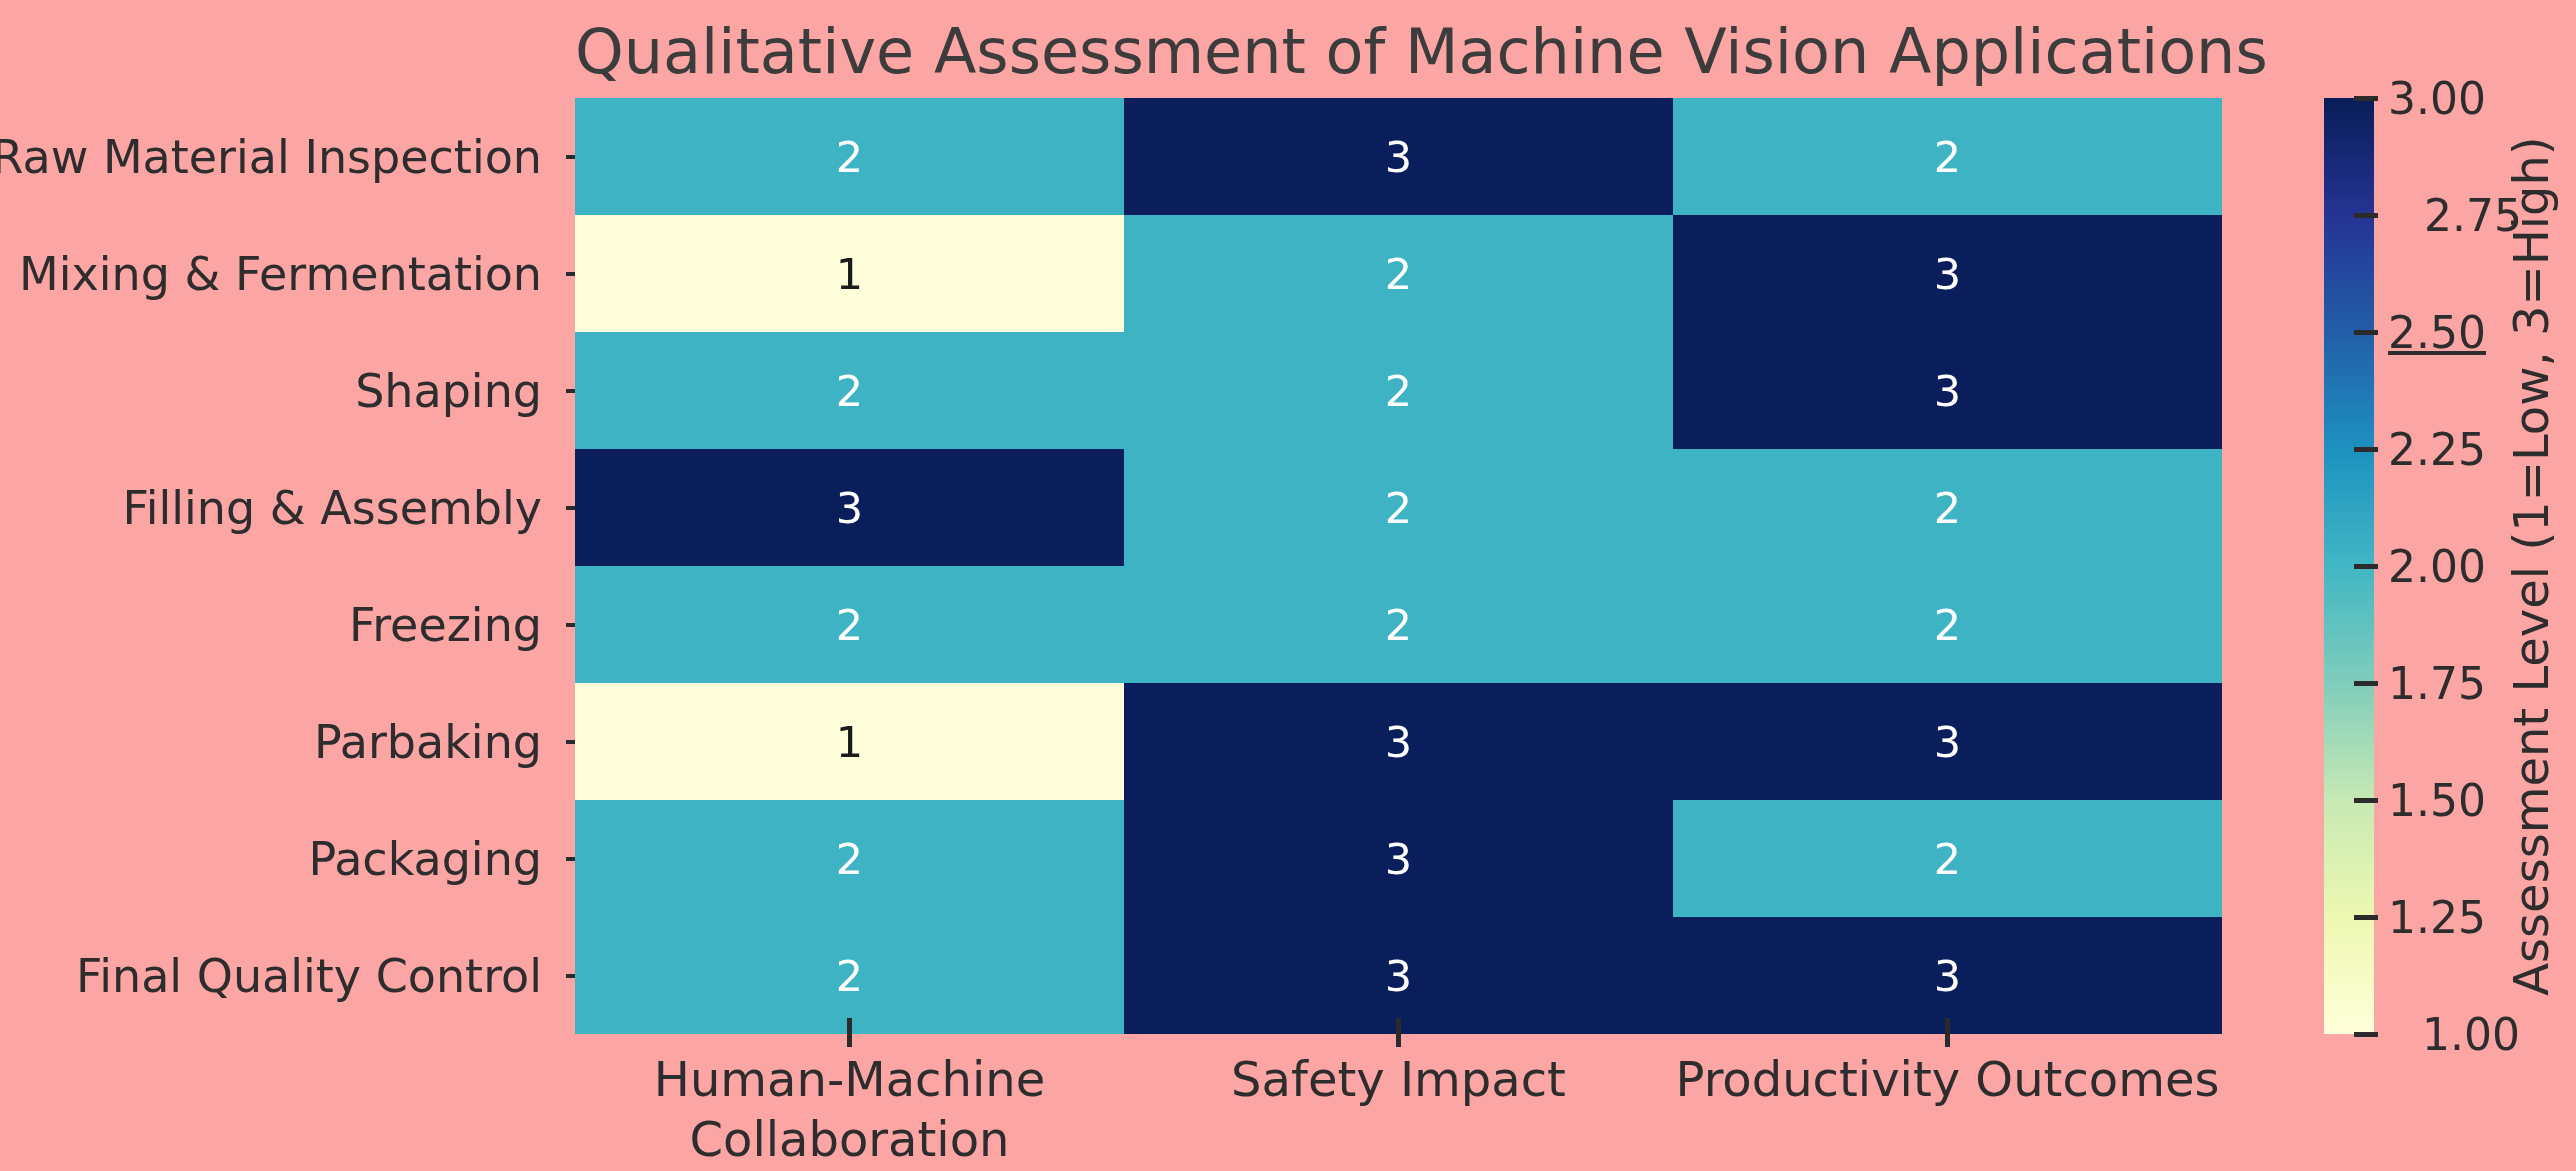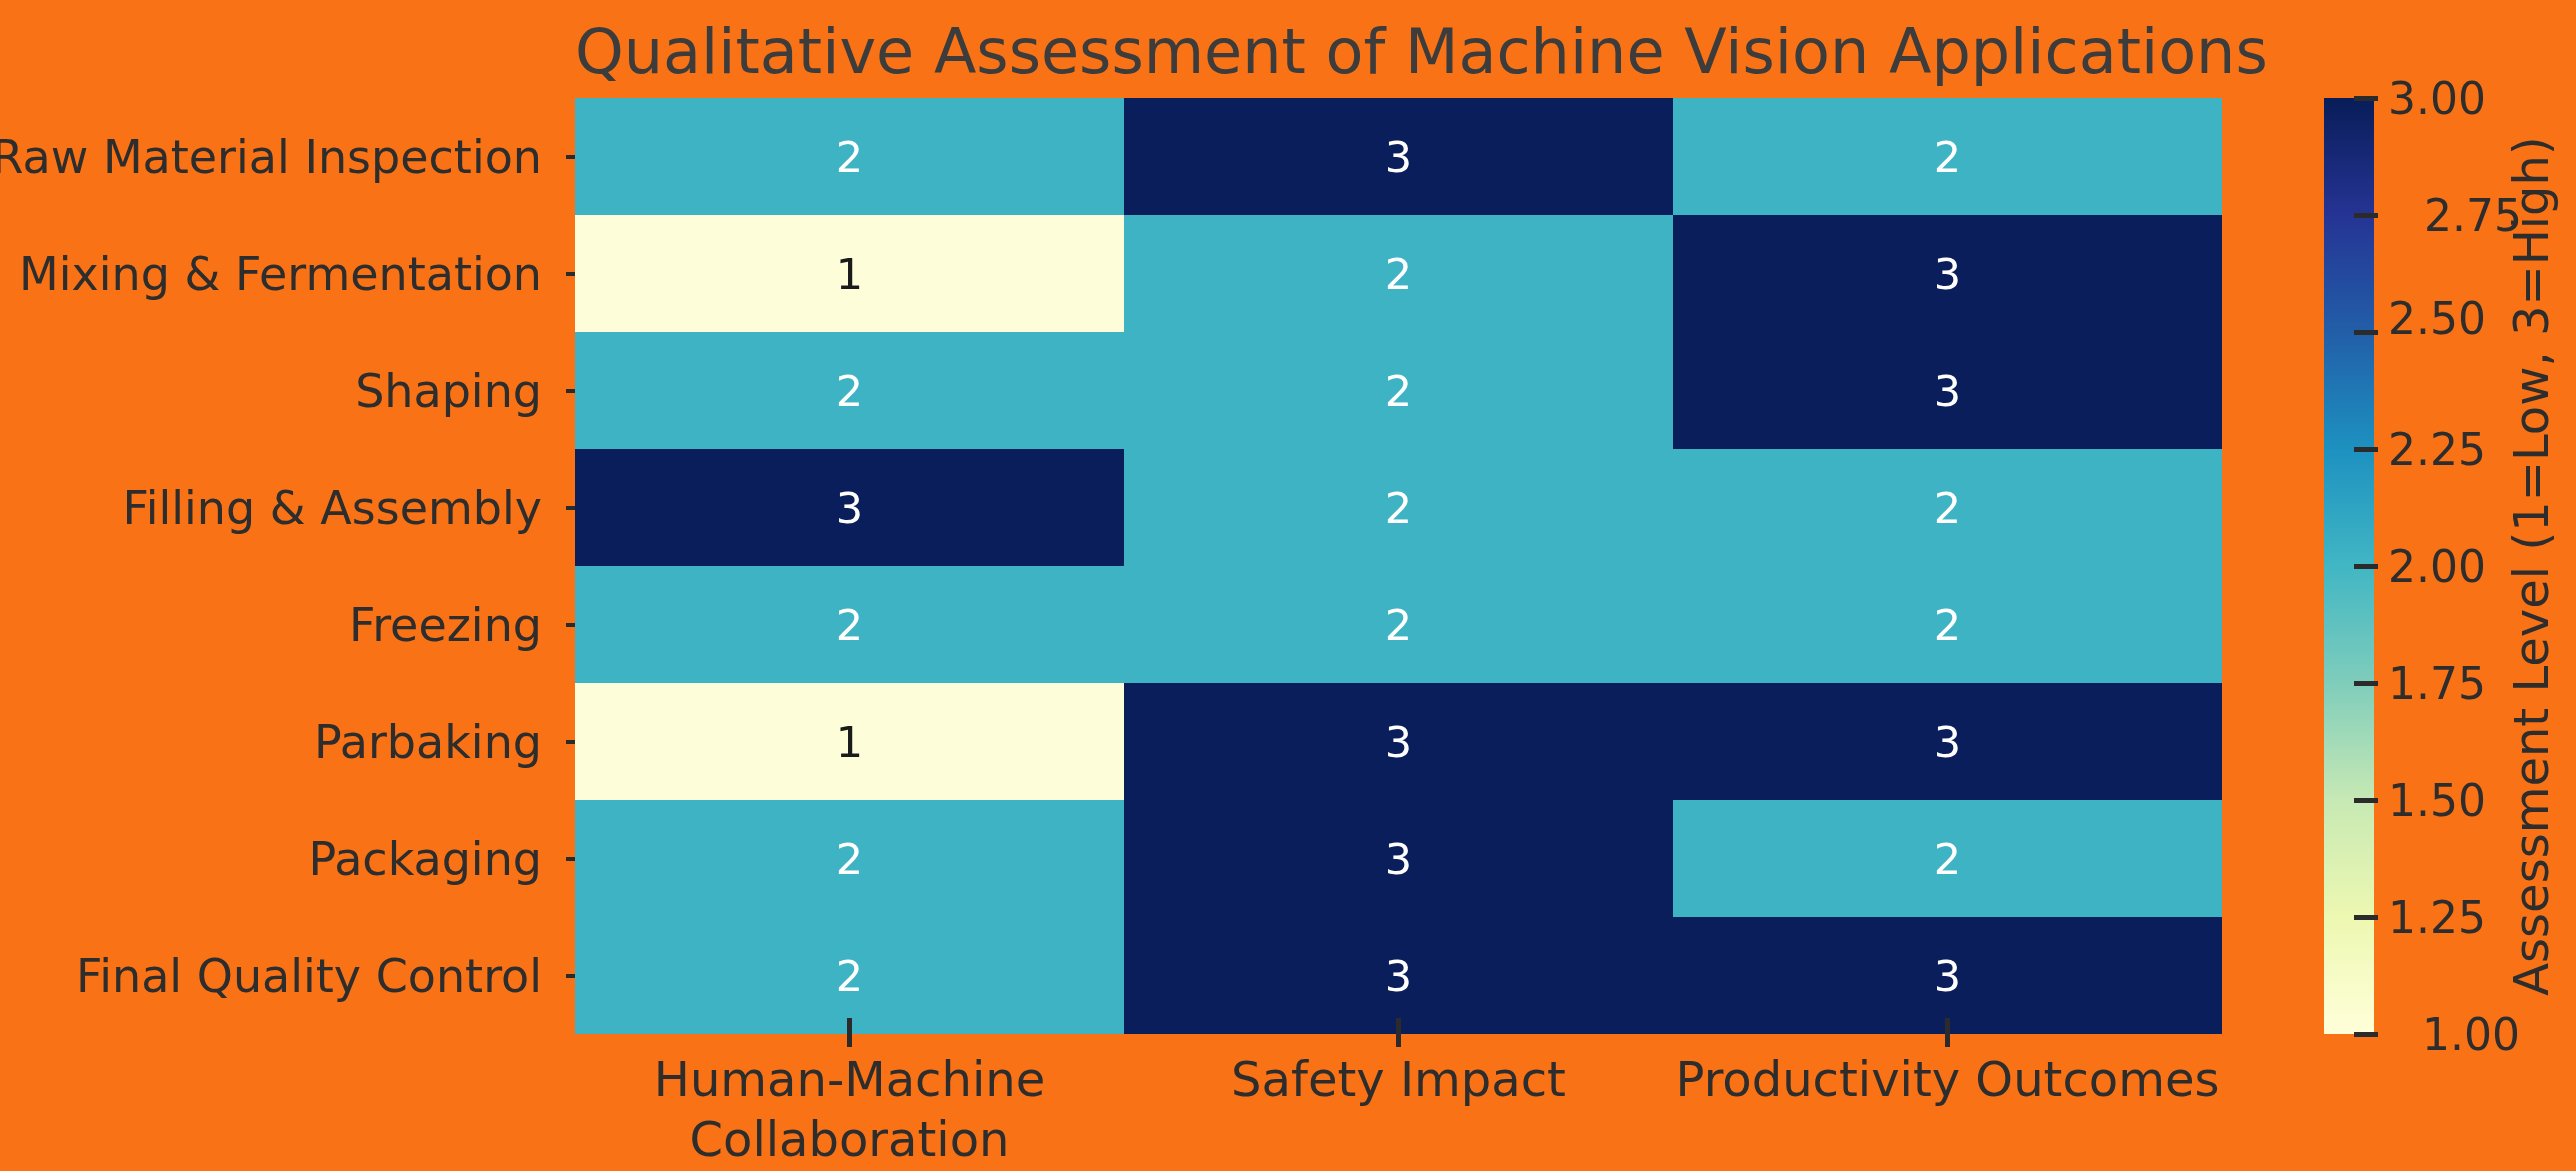--- a/index.html
+++ b/index.html
@@ -1,20 +1,20 @@
 <!DOCTYPE html>
 <html style="font-size:14.6px"><head>
 <meta charset="utf-8">
 <style>
   html, body { margin: 0; padding: 0; background: #ffffff; }
   .figure {
     position: relative;
     width: 2576px;
     height: 1171px;
-    background: #f97316;
+    background: #fca5a5;
     font-family: "DejaVu Sans", "Liberation Sans", sans-serif;
     overflow: hidden;
   }
   .chart-title {
     position: absolute;
     left: 575px; top: 14.6px; width: 1647px;
     text-align: center;
     font-size: 62px;
     color: #3c3c3c;
     white-space: nowrap;
@@ -229,21 +229,21 @@
       <div class="col-label">Productivity Outcomes</div>
     </div>
 
   <div class="colorbar" style="background: linear-gradient(to top, rgb(255, 255, 217) 0%, rgb(237, 248, 177) 12.5%, rgb(199, 233, 180) 25%, rgb(127, 205, 187) 37.5%, rgb(65, 182, 196) 50%, rgb(29, 145, 192) 62.5%, rgb(34, 94, 168) 75%, rgb(37, 52, 148) 87.5%, rgb(8, 29, 88) 100%);"></div>
   <div id="cb-ticks">
       <div class="cb-tick-dash" style="top: 96px;"></div>
       <div class="cb-tick-label" style="top: 69px;">3.00</div>
       <div class="cb-tick-dash" style="top: 213px;"></div>
       <div class="cb-tick-label" style="top: 186px; margin-left: 36px;">2.75</div>
       <div class="cb-tick-dash" style="top: 330px;"></div>
-      <div class="cb-tick-label" style="top: 289px;">2.50</div>
+      <div class="cb-tick-label" style="top: 303px; text-decoration: underline;">2.50</div>
       <div class="cb-tick-dash" style="top: 447px;"></div>
       <div class="cb-tick-label" style="top: 420px;">2.25</div>
       <div class="cb-tick-dash" style="top: 564px;"></div>
       <div class="cb-tick-label" style="top: 537px;">2.00</div>
       <div class="cb-tick-dash" style="top: 681px;"></div>
       <div class="cb-tick-label" style="top: 654px; text-align: right;">1.75</div>
       <div class="cb-tick-dash" style="top: 798px;"></div>
       <div class="cb-tick-label" style="top: 771px;">1.50</div>
       <div class="cb-tick-dash" style="top: 915px;"></div>
       <div class="cb-tick-label" style="top: 888px;">1.25</div>

